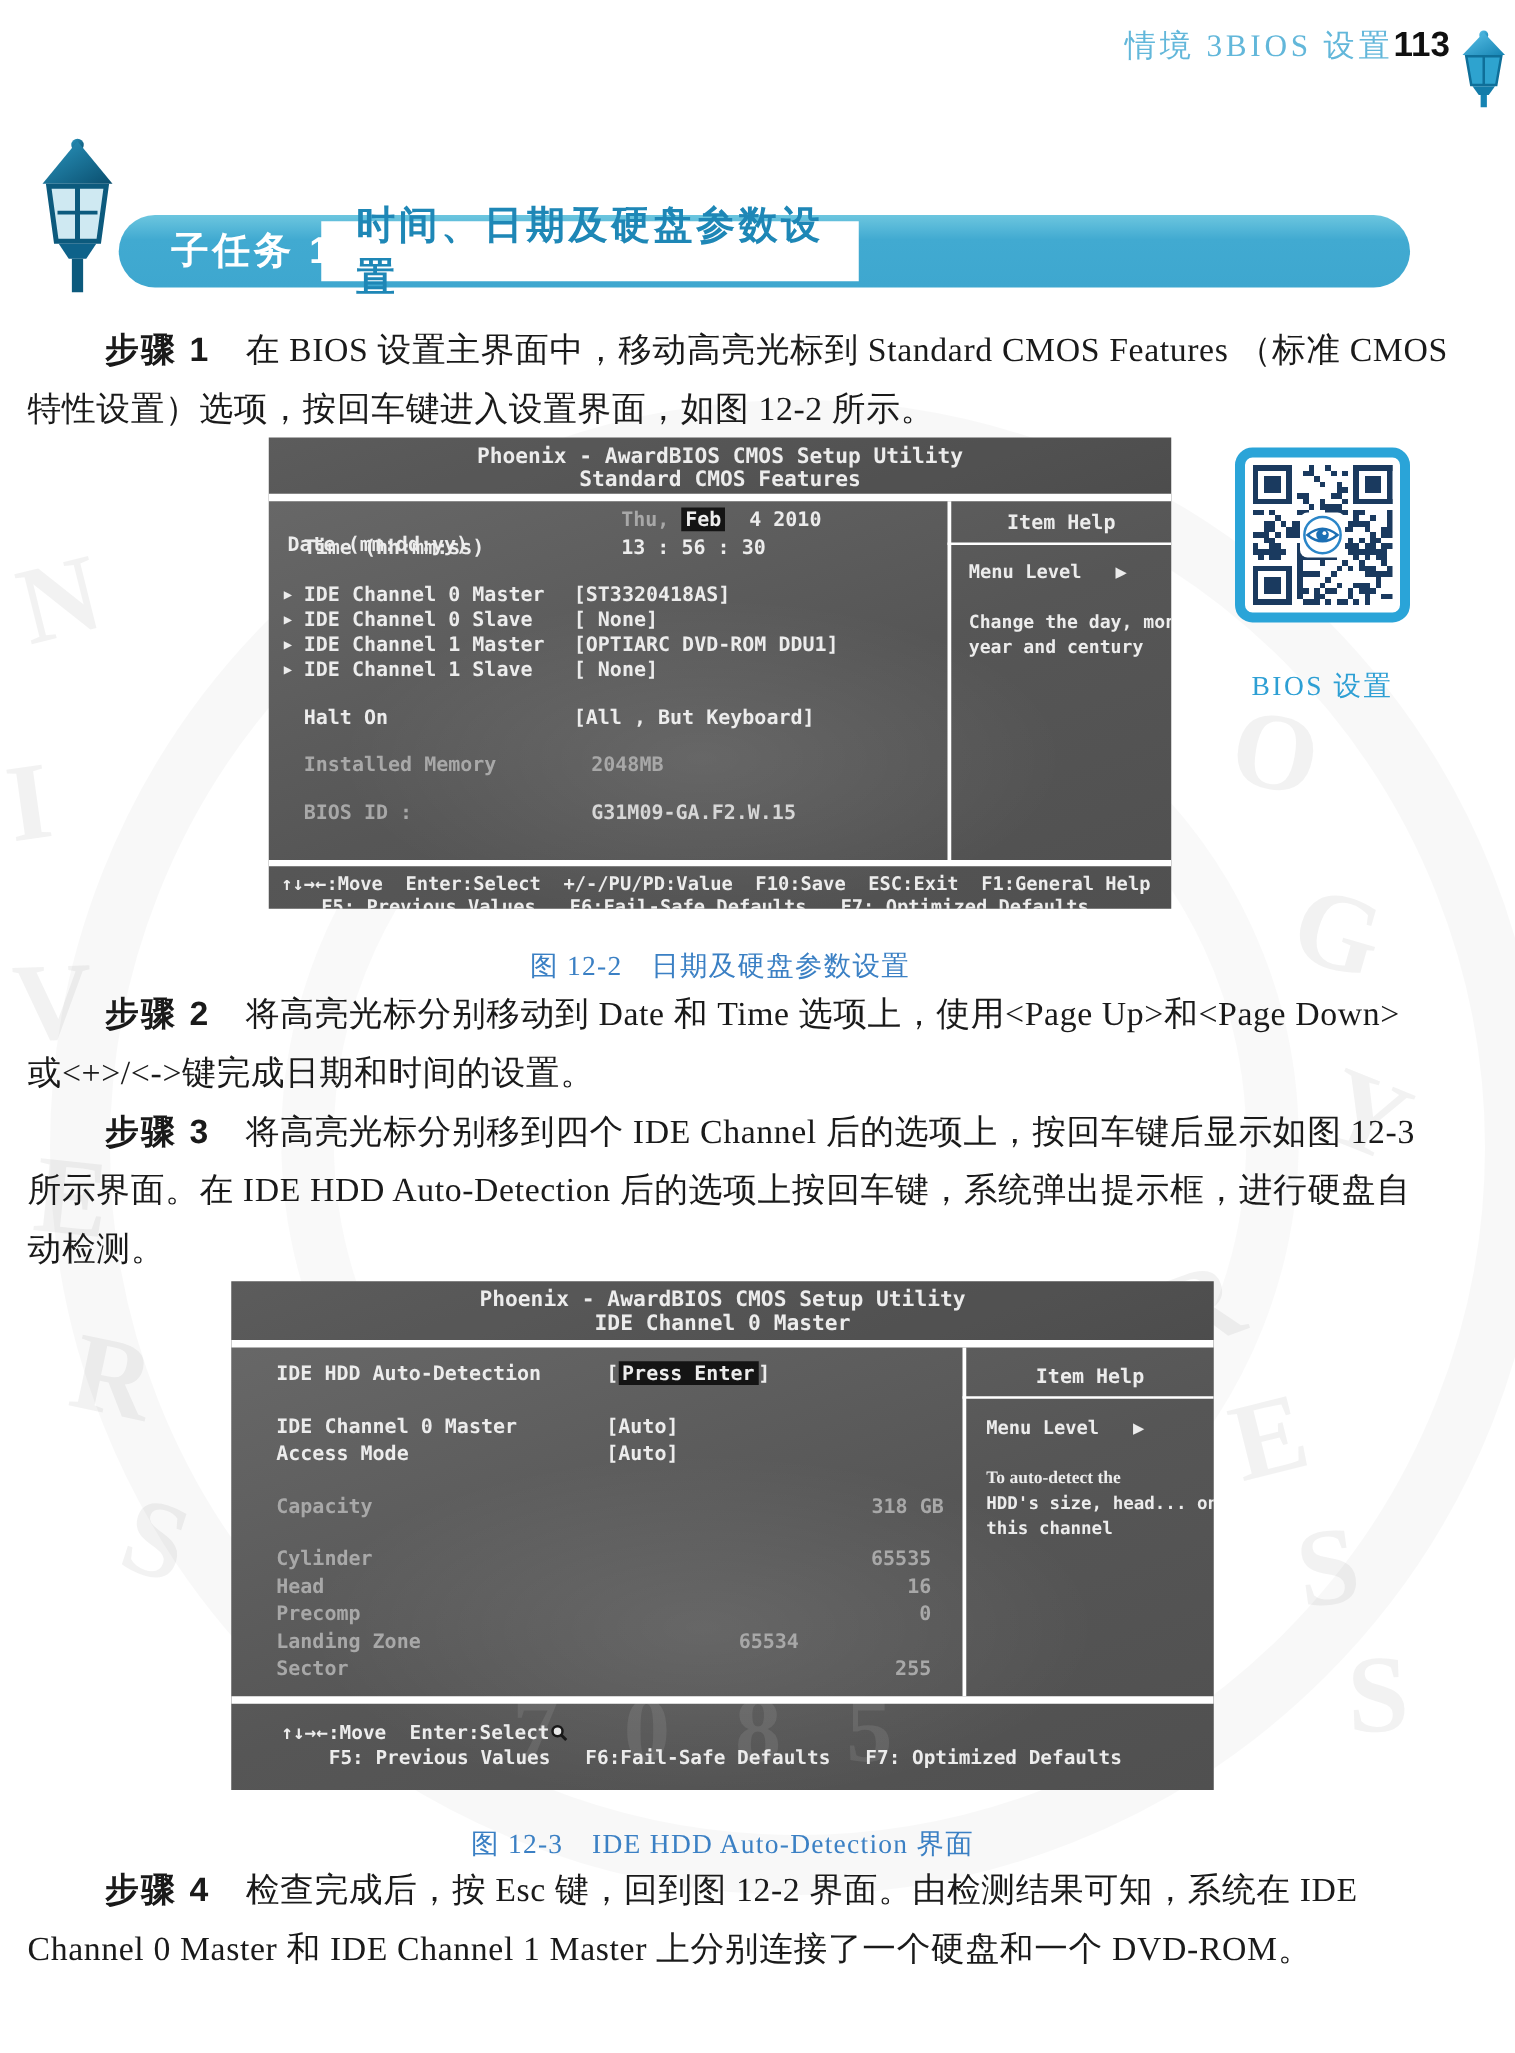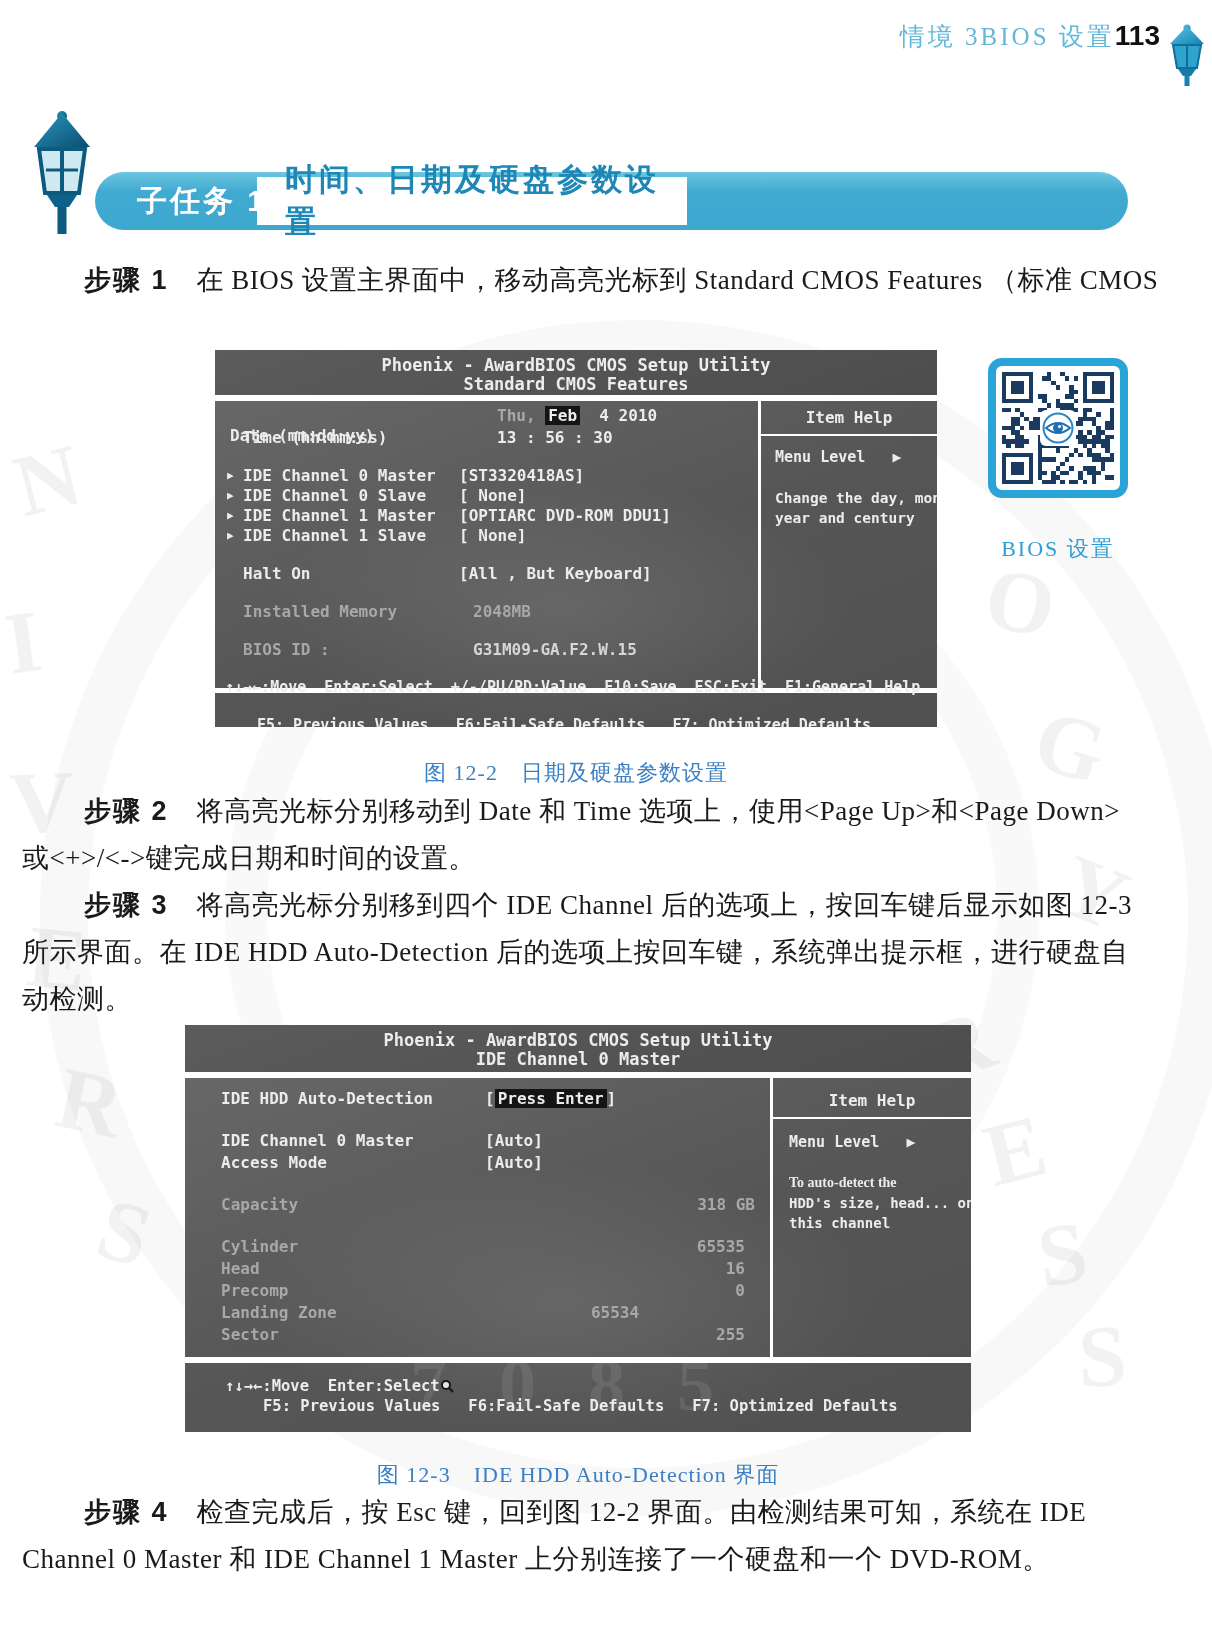--- a/index.html
+++ b/index.html
@@ -141,20 +141,21 @@
   <div id="banner">
     <span id="banner-badge">子任务 1</span>
     <div id="banner-white">
       <span id="banner-title">时间、日期及硬盘参数设置</span>
     </div>
   </div>
 
   <div class="pline" style="left:84px;top:262px;">
     <span class="step-label">步骤 1</span><span>在 BIOS 设置主界面中，移动高亮光标到 Standard CMOS Features （标准 CMOS</span>
   </div>
+  <div class="pline" style="left:22px;top:309px;">特性设置）选项，按回车键进入设置界面，如图 12-2 所示。</div>
 
   <div id="fig1-screen" class="bios" style="left:215px;top:350px;width:722px;height:377px;">
     <div class="bios-titleband" style="height:45px;"></div>
     <div class="bt1" style="top:5px;">Phoenix - AwardBIOS CMOS Setup Utility</div>
     <div class="bt2" style="top:24px;">Standard CMOS Features</div>
     <div class="hbar" style="top:45px;height:6px;"></div>
     <div class="vbar" style="left:543px;top:51px;bottom:39px;"></div>
 
     <div class="brow" style="left:15px;top:56px;margin-top:20px;">Date (mm:dd:yy)</div>
     <div class="brow" style="left:282px;top:56px;"><span class="dim">Thu, </span><span class="hl">Feb</span><span>  4 2010</span></div>
@@ -181,21 +182,21 @@
     <div class="brow dim" style="left:28px;top:290px;">BIOS ID :</div>
     <div class="brow" style="left:258px;top:290px;color:#d6d6d6;">G31M09-GA.F2.W.15</div>
 
     <div class="help-title" style="left:546px;right:0;top:58px;">Item Help</div>
     <div class="hbar" style="left:543px;top:84px;height:2px;"></div>
     <div class="help-line" style="left:560px;top:98px;font-size:15px;"><span>Menu Level</span>   <span>▶</span></div>
     <div class="help-line" style="left:560px;top:140px;">Change the day, month,</div>
     <div class="help-line" style="left:560px;top:160px;">year and century</div>
 
     <div class="hbar" style="top:338px;height:5px;"></div>
-    <div class="bfoot" style="left:10px;top:328px;">↑↓→←:Move  Enter:Select  +/-/PU/PD:Value  F10:Save  ESC:Exit  F1:General Help</div>
+    <div class="bfoot" style="left:10px;top:348px;">↑↓→←:Move  Enter:Select  +/-/PU/PD:Value  F10:Save  ESC:Exit  F1:General Help</div>
     <div class="bfoot" style="left:42px;top:366px;">F5: Previous Values   F6:Fail-Safe Defaults   F7: Optimized Defaults</div>
   </div>
 
   <div id="qr-box">
     <svg id="qr-svg" viewBox="0 0 25 25" shape-rendering="crispEdges">
         <rect x="0" y="0" width="7" height="1" fill="#1a3a5f"></rect>
         <rect x="0" y="6" width="7" height="1" fill="#1a3a5f"></rect>
         <rect x="0" y="0" width="1" height="7" fill="#1a3a5f"></rect>
         <rect x="6" y="0" width="1" height="7" fill="#1a3a5f"></rect>
         <rect x="2" y="2" width="3" height="3" fill="#1a3a5f"></rect>

